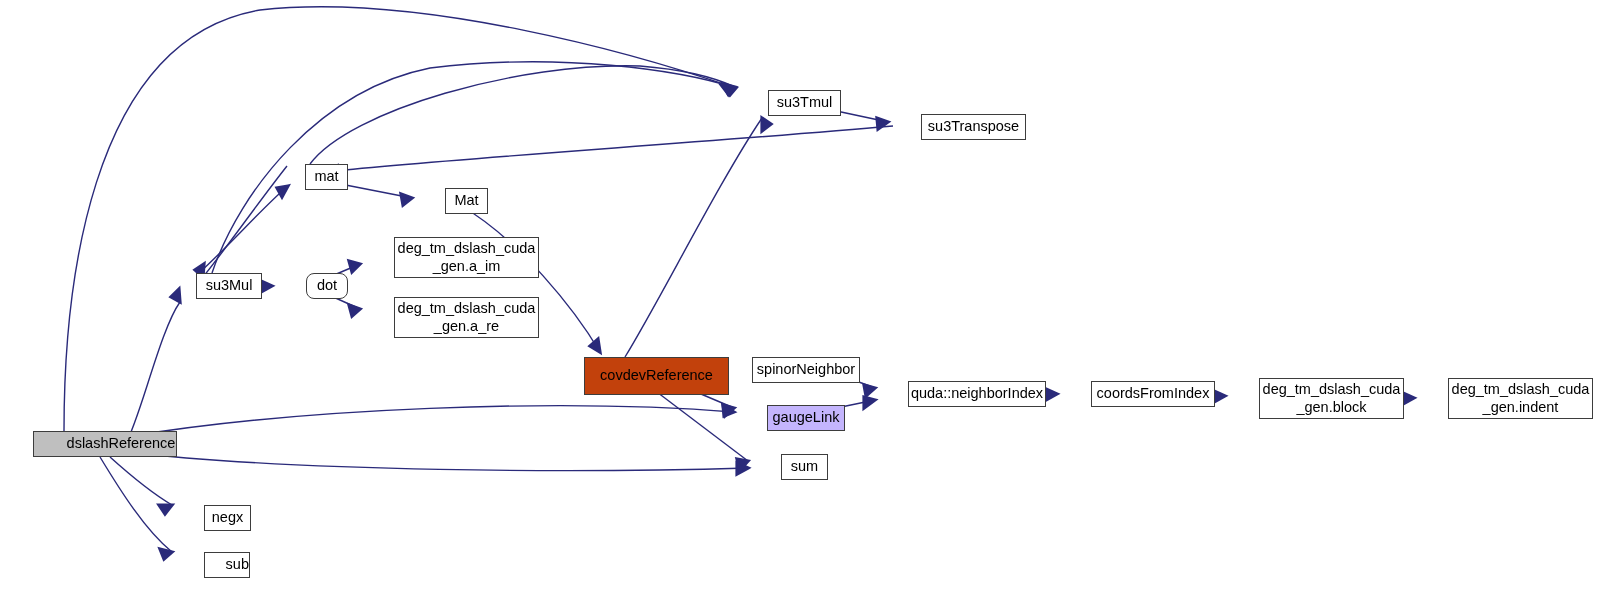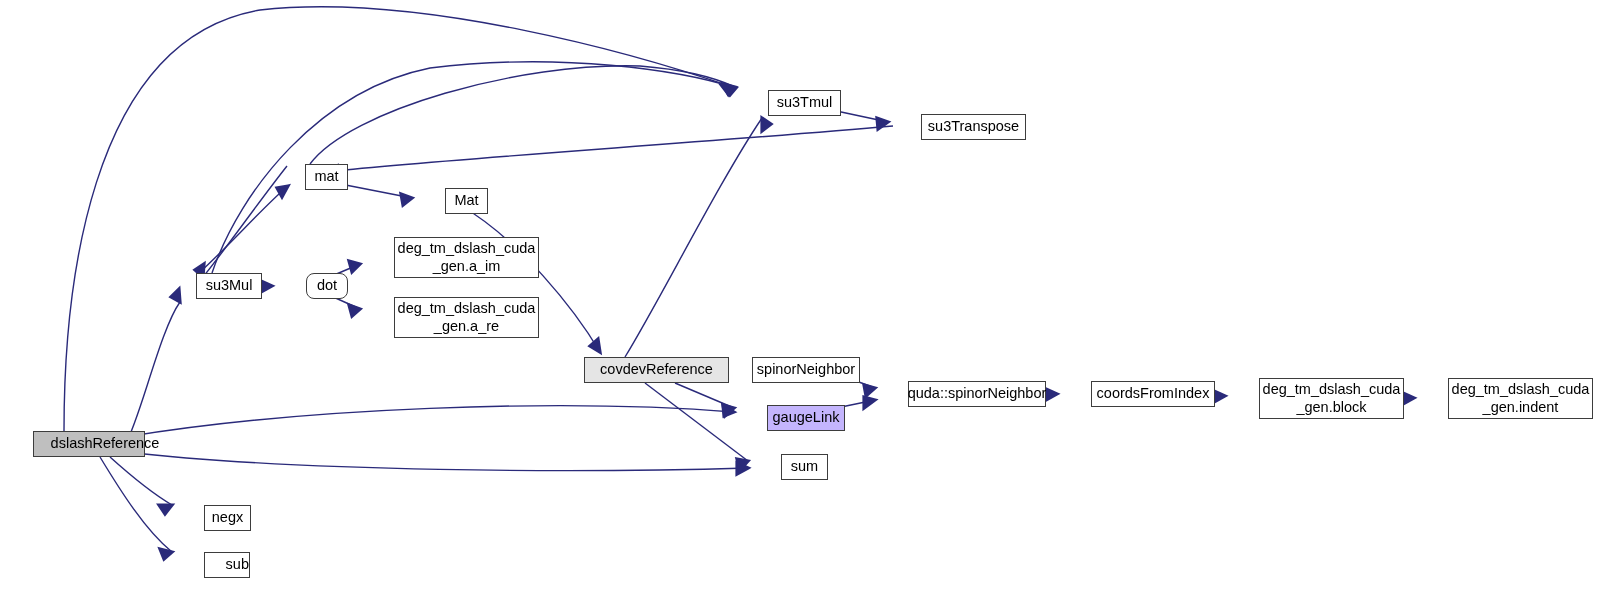--- a/index.html
+++ b/index.html
@@ -136,36 +136,36 @@
       </g>
       <g>
         <path d="M 1187 394 L 1225 396" fill="none" stroke="#2a2a7a" stroke-width="1.4"></path>
         <path d="M 1225 396 l -11 -5 l 0 11 z" fill="#2a2a7a" stroke="#2a2a7a" stroke-width="3.2" stroke-linejoin="miter"></path>
       </g>
       <g>
         <path d="M 1376 398 L 1414 398" fill="none" stroke="#2a2a7a" stroke-width="1.4"></path>
         <path d="M 1414 398 l -11 -5 l 0 11 z" fill="#2a2a7a" stroke="#2a2a7a" stroke-width="3.2" stroke-linejoin="miter"></path>
       </g>
     </svg>
-<div class="node hl" style="left: 5px; top: 431px; width: 112px; height: 26px; background: rgb(191, 191, 191); border-color: rgb(61, 61, 61); color: rgb(0, 0, 0); padding-left: 32px;"><span class="lbl">dslashReference</span></div>
+<div class="node hl" style="left: 5px; top: 431px; width: 144px; height: 26px; background: rgb(191, 191, 191); border-color: rgb(61, 61, 61); color: rgb(0, 0, 0); padding-left: 32px;"><span class="lbl">dslashReference</span></div>
     <div class="node" style="left: 168px; top: 273px; width: 66px; height: 26px; background: rgb(255, 255, 255); border-color: rgb(61, 61, 61); color: rgb(0, 0, 0);"><span class="lbl">su3Mul</span></div>
     <div class="node" style="left: 278px; top: 273px; width: 42px; height: 26px; background: rgb(255, 255, 255); border-color: rgb(61, 61, 61); color: rgb(0, 0, 0); border-radius: 8px;"><span class="lbl">dot</span></div>
     <div class="node" style="left: 277px; top: 164px; width: 43px; height: 26px; background: rgb(255, 255, 255); border-color: rgb(61, 61, 61); color: rgb(0, 0, 0);"><span class="lbl">mat</span></div>
     <div class="node" style="left: 417px; top: 188px; width: 43px; height: 26px; background: rgb(255, 255, 255); border-color: rgb(61, 61, 61); color: rgb(0, 0, 0);"><span class="lbl">Mat</span></div>
     <div class="node" style="left: 366px; top: 237px; width: 145px; height: 41px; background: rgb(255, 255, 255); border-color: rgb(61, 61, 61); color: rgb(0, 0, 0);"><span class="lbl">deg_tm_dslash_cuda
 _gen.a_im</span></div>
     <div class="node" style="left: 366px; top: 297px; width: 145px; height: 41px; background: rgb(255, 255, 255); border-color: rgb(61, 61, 61); color: rgb(0, 0, 0);"><span class="lbl">deg_tm_dslash_cuda
 _gen.a_re</span></div>
     <div class="node" style="left: 740px; top: 90px; width: 73px; height: 26px; background: rgb(255, 255, 255); border-color: rgb(61, 61, 61); color: rgb(0, 0, 0);"><span class="lbl">su3Tmul</span></div>
     <div class="node" style="left: 893px; top: 114px; width: 105px; height: 26px; background: rgb(255, 255, 255); border-color: rgb(61, 61, 61); color: rgb(0, 0, 0);"><span class="lbl">su3Transpose</span></div>
-    <div class="node" style="left: 556px; top: 357px; width: 145px; height: 26px; background: #e5e5e5; border-color: rgb(61, 61, 61); color: rgb(0, 0, 0);"><span class="lbl">covdevReference</span></div>
+    <div class="node" style="left: 556px; top: 357px; width: 145px; height: 38px; background: #c2410c; border-color: rgb(61, 61, 61); color: rgb(0, 0, 0);"><span class="lbl">covdevReference</span></div>
     <div class="node" style="left: 724px; top: 357px; width: 108px; height: 26px; background: rgb(255, 255, 255); border-color: rgb(61, 61, 61); color: rgb(0, 0, 0);"><span class="lbl">spinorNeighbor</span></div>
     <div class="node" style="left: 739px; top: 405px; width: 78px; height: 26px; background: #c4b5fd; border-color: rgb(61, 61, 61); color: rgb(0, 0, 0);"><span class="lbl">gaugeLink</span></div>
     <div class="node" style="left: 753px; top: 454px; width: 47px; height: 26px; background: rgb(255, 255, 255); border-color: rgb(61, 61, 61); color: rgb(0, 0, 0);"><span class="lbl">sum</span></div>
-    <div class="node" style="left: 880px; top: 381px; width: 138px; height: 26px; background: rgb(255, 255, 255); border-color: rgb(61, 61, 61); color: rgb(0, 0, 0);"><span class="lbl">quda::spinorNeighbor</span></div>
+    <div class="node" style="left: 880px; top: 381px; width: 138px; height: 26px; background: rgb(255, 255, 255); border-color: rgb(61, 61, 61); color: rgb(0, 0, 0);"><span class="lbl">quda::neighborIndex</span></div>
     <div class="node" style="left: 1063px; top: 381px; width: 124px; height: 26px; background: rgb(255, 255, 255); border-color: rgb(61, 61, 61); color: rgb(0, 0, 0);"><span class="lbl">coordsFromIndex</span></div>
     <div class="node" style="left: 1231px; top: 378px; width: 145px; height: 41px; background: rgb(255, 255, 255); border-color: rgb(61, 61, 61); color: rgb(0, 0, 0);"><span class="lbl">deg_tm_dslash_cuda
 _gen.block</span></div>
     <div class="node" style="left: 1420px; top: 378px; width: 145px; height: 41px; background: rgb(255, 255, 255); border-color: rgb(61, 61, 61); color: rgb(0, 0, 0);"><span class="lbl">deg_tm_dslash_cuda
 _gen.indent</span></div>
     <div class="node" style="left: 176px; top: 505px; width: 47px; height: 26px; background: rgb(255, 255, 255); border-color: rgb(61, 61, 61); color: rgb(0, 0, 0);"><span class="lbl">negx</span></div>
     <div class="node" style="left: 176px; top: 552px; width: 46px; height: 26px; background: rgb(255, 255, 255); border-color: rgb(61, 61, 61); color: rgb(0, 0, 0); justify-content: flex-end;"><span class="lbl">sub</span></div>
   </div>
 
 </body></html>

